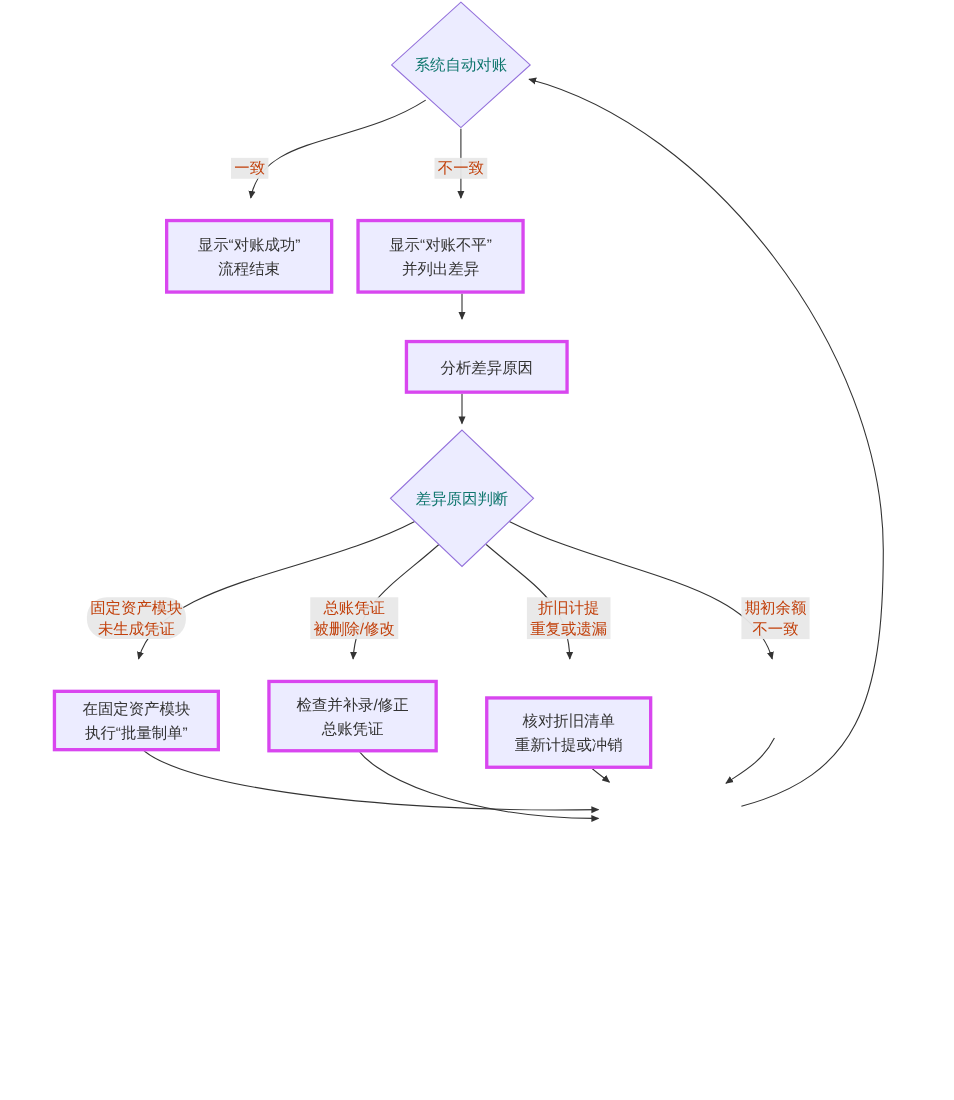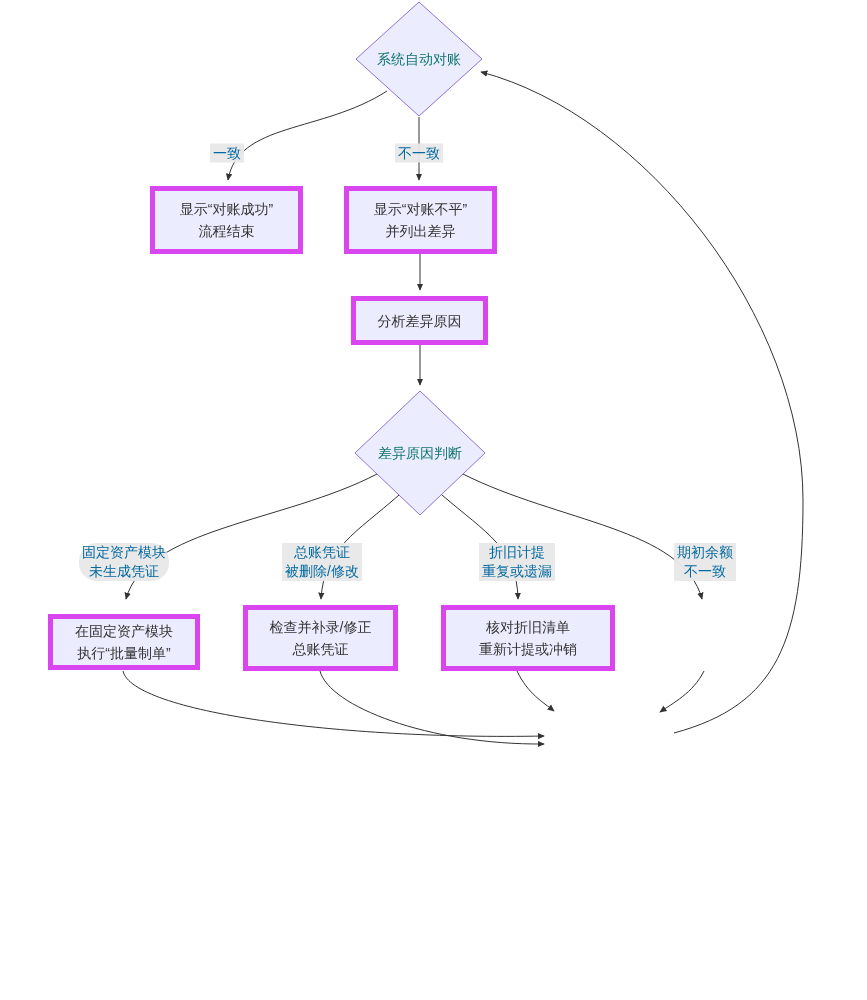--- a/index.html
+++ b/index.html
@@ -26,46 +26,47 @@
     stroke-width: 1px;
   }
   .diamond-shape {
     fill: #ECECFF;
     stroke: #9370DB;
     stroke-width: 1px;
   }
   .node-rect {
     position: absolute;
     background: #ECECFF;
-    border: 5px solid #d946ef;
+    border: 3px solid #d946ef;
     box-sizing: border-box;
     display: flex;
     align-items: center;
     justify-content: center;
     text-align: center;
     color: #333333;
     font-size: 14px;
     line-height: 22px;
     white-space: pre-line;
+    margin-top: 13px;
   }
   .diamond-label {
     position: absolute;
     width: 140px;
     transform: translate(-50%, -50%);
     text-align: center;
     color: #0f766e;
     font-size: 14px;
     line-height: 20px;
     white-space: pre-line;
   }
   .edge-label {
     position: absolute;
     transform: translate(-50%, -50%);
     background: rgba(232,232,232,0.95);
-    color: #0369a1;
+    color: #c2410c;
     font-size: 14px;
     line-height: 19px;
     padding: 0 3px;
     text-align: center;
     white-space: pre-line;
   }
 </style>
 </head>
 <body>
 
@@ -97,28 +98,28 @@
 
     <polygon class="diamond-shape" points="419,2 482,59 419,116 356,59"></polygon>
     <polygon class="diamond-shape" points="420,391 485,453 420,515 355,453"></polygon>
   </svg>
 
   <div class="diamond-label" style="left:419px; top:59px;">系统自动对账</div>
   <div class="diamond-label" style="left:420px; top:453px;">差异原因判断</div>
 
   <div class="node-rect" style="left:150px; top:186px; width:153px; height:68px;">显示“对账成功”
 流程结束</div>
-  <div class="node-rect" style="left:344px; top:186px; width:153px; height:68px;">显示“对账不平”
+  <div class="node-rect" style="left:324px; top:186px; width:153px; height:68px;">显示“对账不平”
 并列出差异</div>
-  <div class="node-rect" style="left:351px; top:296px; width:137px; height:49px;">分析差异原因</div>
+  <div class="node-rect" style="left:368px; top:296px; width:149px; height:49px;">分析差异原因</div>
   <div class="node-rect" style="left:48px; top:614px; width:152px; height:56px;">在固定资产模块
 执行“批量制单”</div>
   <div class="node-rect" style="left:243px; top:605px; width:155px; height:66px;">检查并补录/修正
 总账凭证</div>
-  <div class="node-rect" style="left:441px; top:605px; width:174px; height:66px;">核对折旧清单
+  <div class="node-rect" style="left:441px; top:620px; width:152px; height:66px;">核对折旧清单
 重新计提或冲销</div>
 
   <div class="edge-label" style="left:227px; top:153px;">一致</div>
   <div class="edge-label" style="left:419px; top:153px;">不一致</div>
   <div class="edge-label" style="left:124px; top:562px;border-radius:18px;">固定资产模块
 未生成凭证</div>
   <div class="edge-label" style="left:322px; top:562px;">总账凭证
 被删除/修改</div>
   <div class="edge-label" style="left:517px; top:562px;">折旧计提
 重复或遗漏</div>

